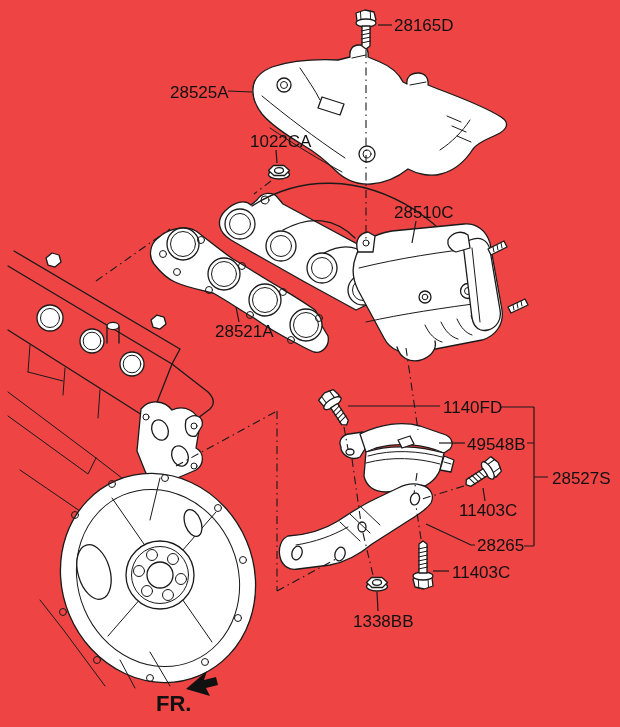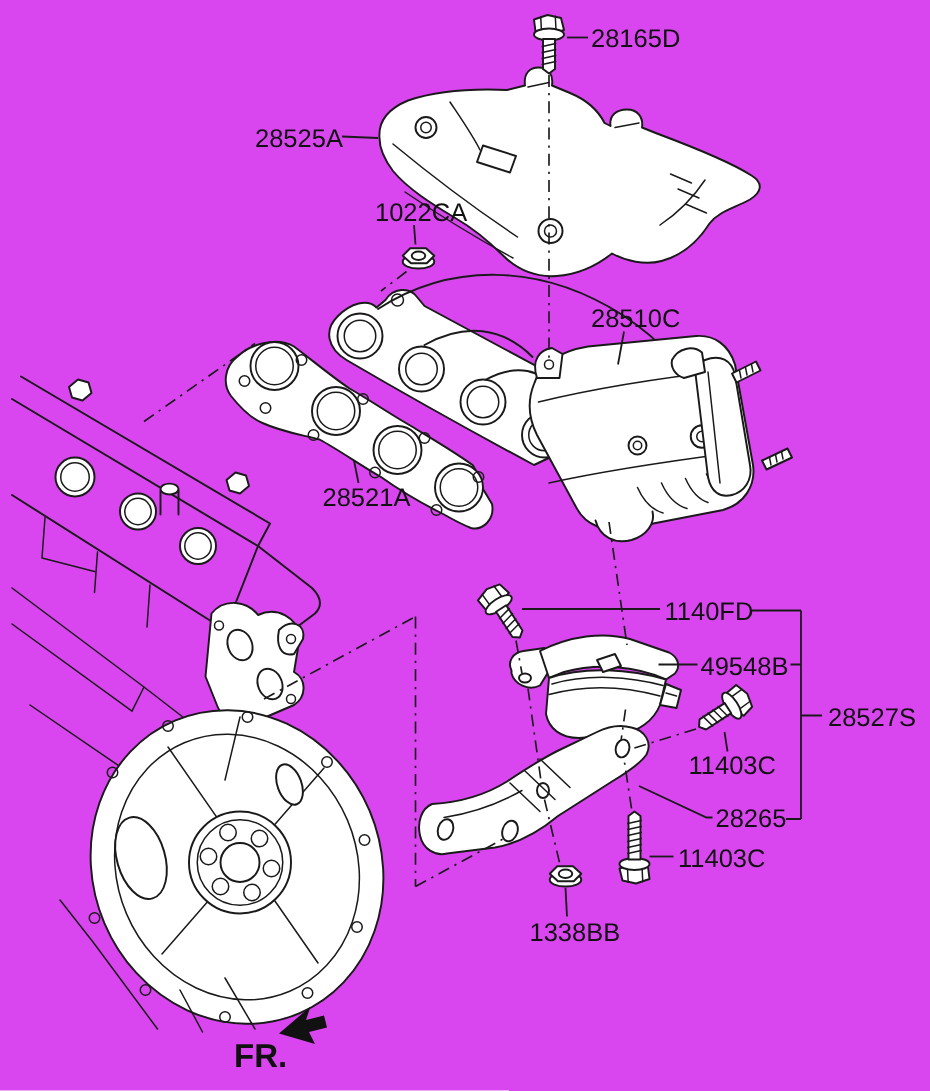--- a/index.html
+++ b/index.html
@@ -1,16 +1,16 @@
 <!DOCTYPE html>
 <html><head>
 <meta charset="utf-8">
 <style>
   html,body{margin:0;padding:0;background:#fff;}
-  #stage{width:620px;height:727px;position:relative;background:#d946ef;overflow:hidden;}
+  #stage{width:620px;height:727px;position:relative;background:#ef4444;overflow:hidden;}
   svg{display:block;}
   .ln{stroke:#1a1a1a;stroke-width:1.3;fill:none;stroke-linecap:round;stroke-linejoin:round;}
   .wf{stroke:#1a1a1a;stroke-width:1.3;fill:#ffffff;stroke-linecap:round;stroke-linejoin:round;}
   .thin{stroke:#1a1a1a;stroke-width:1;fill:none;stroke-linecap:round;}
   .dashdot{stroke:#1a1a1a;stroke-width:1.1;fill:none;stroke-dasharray:8 4 1.5 4;}
   .leader{stroke:#1a1a1a;stroke-width:1.2;fill:none;}
   .blk{fill:#111;stroke:none;}
   text.callout{font-family:"Liberation Sans",sans-serif;font-size:17px;fill:#111;stroke:none;}
   text.fr{font-family:"Liberation Sans",sans-serif;font-size:22px;font-weight:bold;fill:#111;stroke:none;}
 </style>

